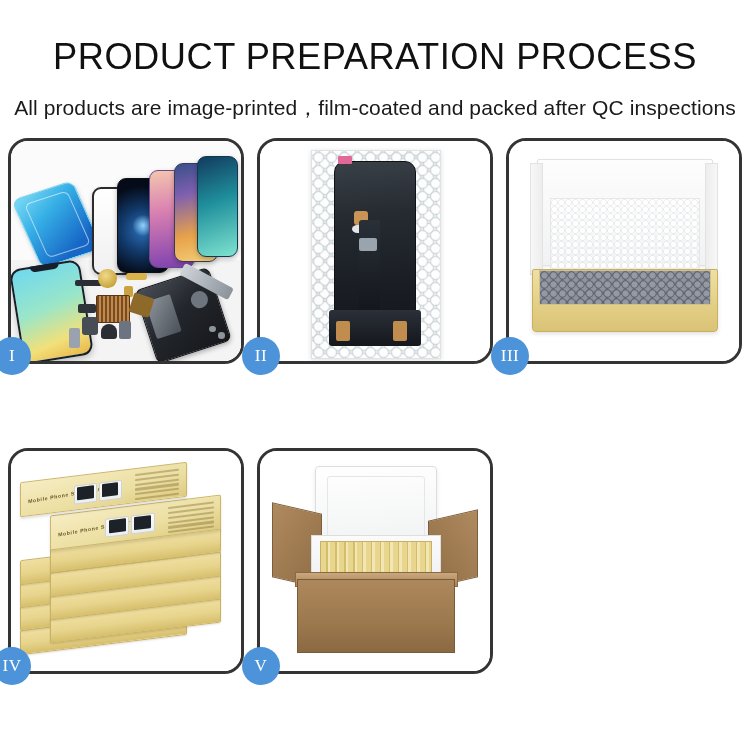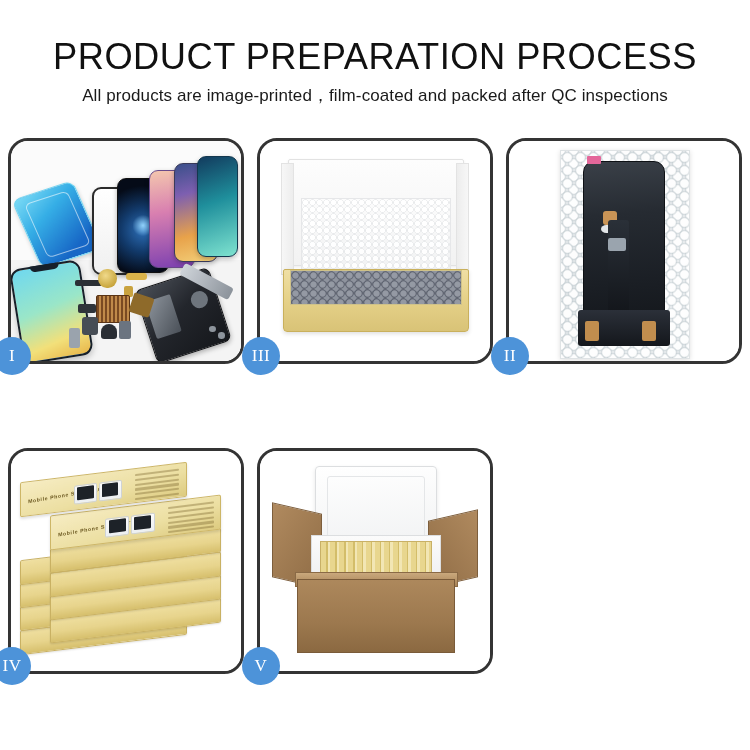--- a/index.html
+++ b/index.html
@@ -13,22 +13,22 @@
   
   .header{position:absolute;left:0;top:0;width:750px;text-align:center;}
   .title{
     margin:0;padding-top:36px;
     font-family:"Liberation Sans",sans-serif;
     font-size:37px;line-height:42px;font-weight:400;
     color:#111111;letter-spacing:.5px;
     transform:scaleX(.98);
   }
   .subtitle{
-    margin:0;padding-top:8px;
-    font-size:17px;line-height:20px;font-weight:400;
+    margin:12px;padding-top:8px;
+    font-size:21px;line-height:20px;font-weight:400;
     color:#1a1a1a;letter-spacing:.1px;
   }
 
   
   .grid{
     position:absolute;left:8px;top:138px;
     width:734px;height:536px;
     display:grid;
     grid-template-columns:repeat(3,236px);
     grid-template-rows:repeat(2,226px);
@@ -307,48 +307,48 @@
         <div class="part pt10"></div>
         <div class="part pt11"></div>
         <div class="part pt12"></div>
         <div class="part pt13"></div>
         <div class="tool"></div>
       </div>
       <div class="badge">I</div>
     </div>
 
     <div class="panel">
-      <div class="panel-clip p3">
-        <div class="lid"></div>
-        <div class="flapL"></div>
-        <div class="flapR"></div>
-        <div class="foam"></div>
-        <div class="tray"></div>
-        <div class="inner"></div>
-      </div>
-      <div class="badge">III</div>
-    </div>
-
-    <div class="panel">
       <div class="panel-clip p2">
         <div class="bag"></div>
         <div class="lcd"></div>
         <div class="pink"></div>
         <div class="tan1"></div>
         <div class="tan2"></div>
         <div class="flex"></div>
         <div class="chip"></div>
         <div class="conn"></div>
         <div class="tanA"></div>
         <div class="tanB"></div>
       </div>
       <div class="badge">II</div>
     </div>
 
     <div class="panel">
+      <div class="panel-clip p3">
+        <div class="lid"></div>
+        <div class="flapL"></div>
+        <div class="flapR"></div>
+        <div class="foam"></div>
+        <div class="tray"></div>
+        <div class="inner"></div>
+      </div>
+      <div class="badge">III</div>
+    </div>
+
+    <div class="panel">
       <div class="panel-clip p4">
         <div class="stack">
           <div class="gbox" style="top:78%"></div>
           <div class="gbox" style="top:66%"></div>
           <div class="gbox" style="top:54%"></div>
           <div class="gbox" style="top:42%"></div>
           <div class="gbox r2" style="top:72%"></div>
           <div class="gbox r2" style="top:60%"></div>
           <div class="gbox r2" style="top:48%"></div>
           <div class="gbox r2" style="top:36%"></div>

